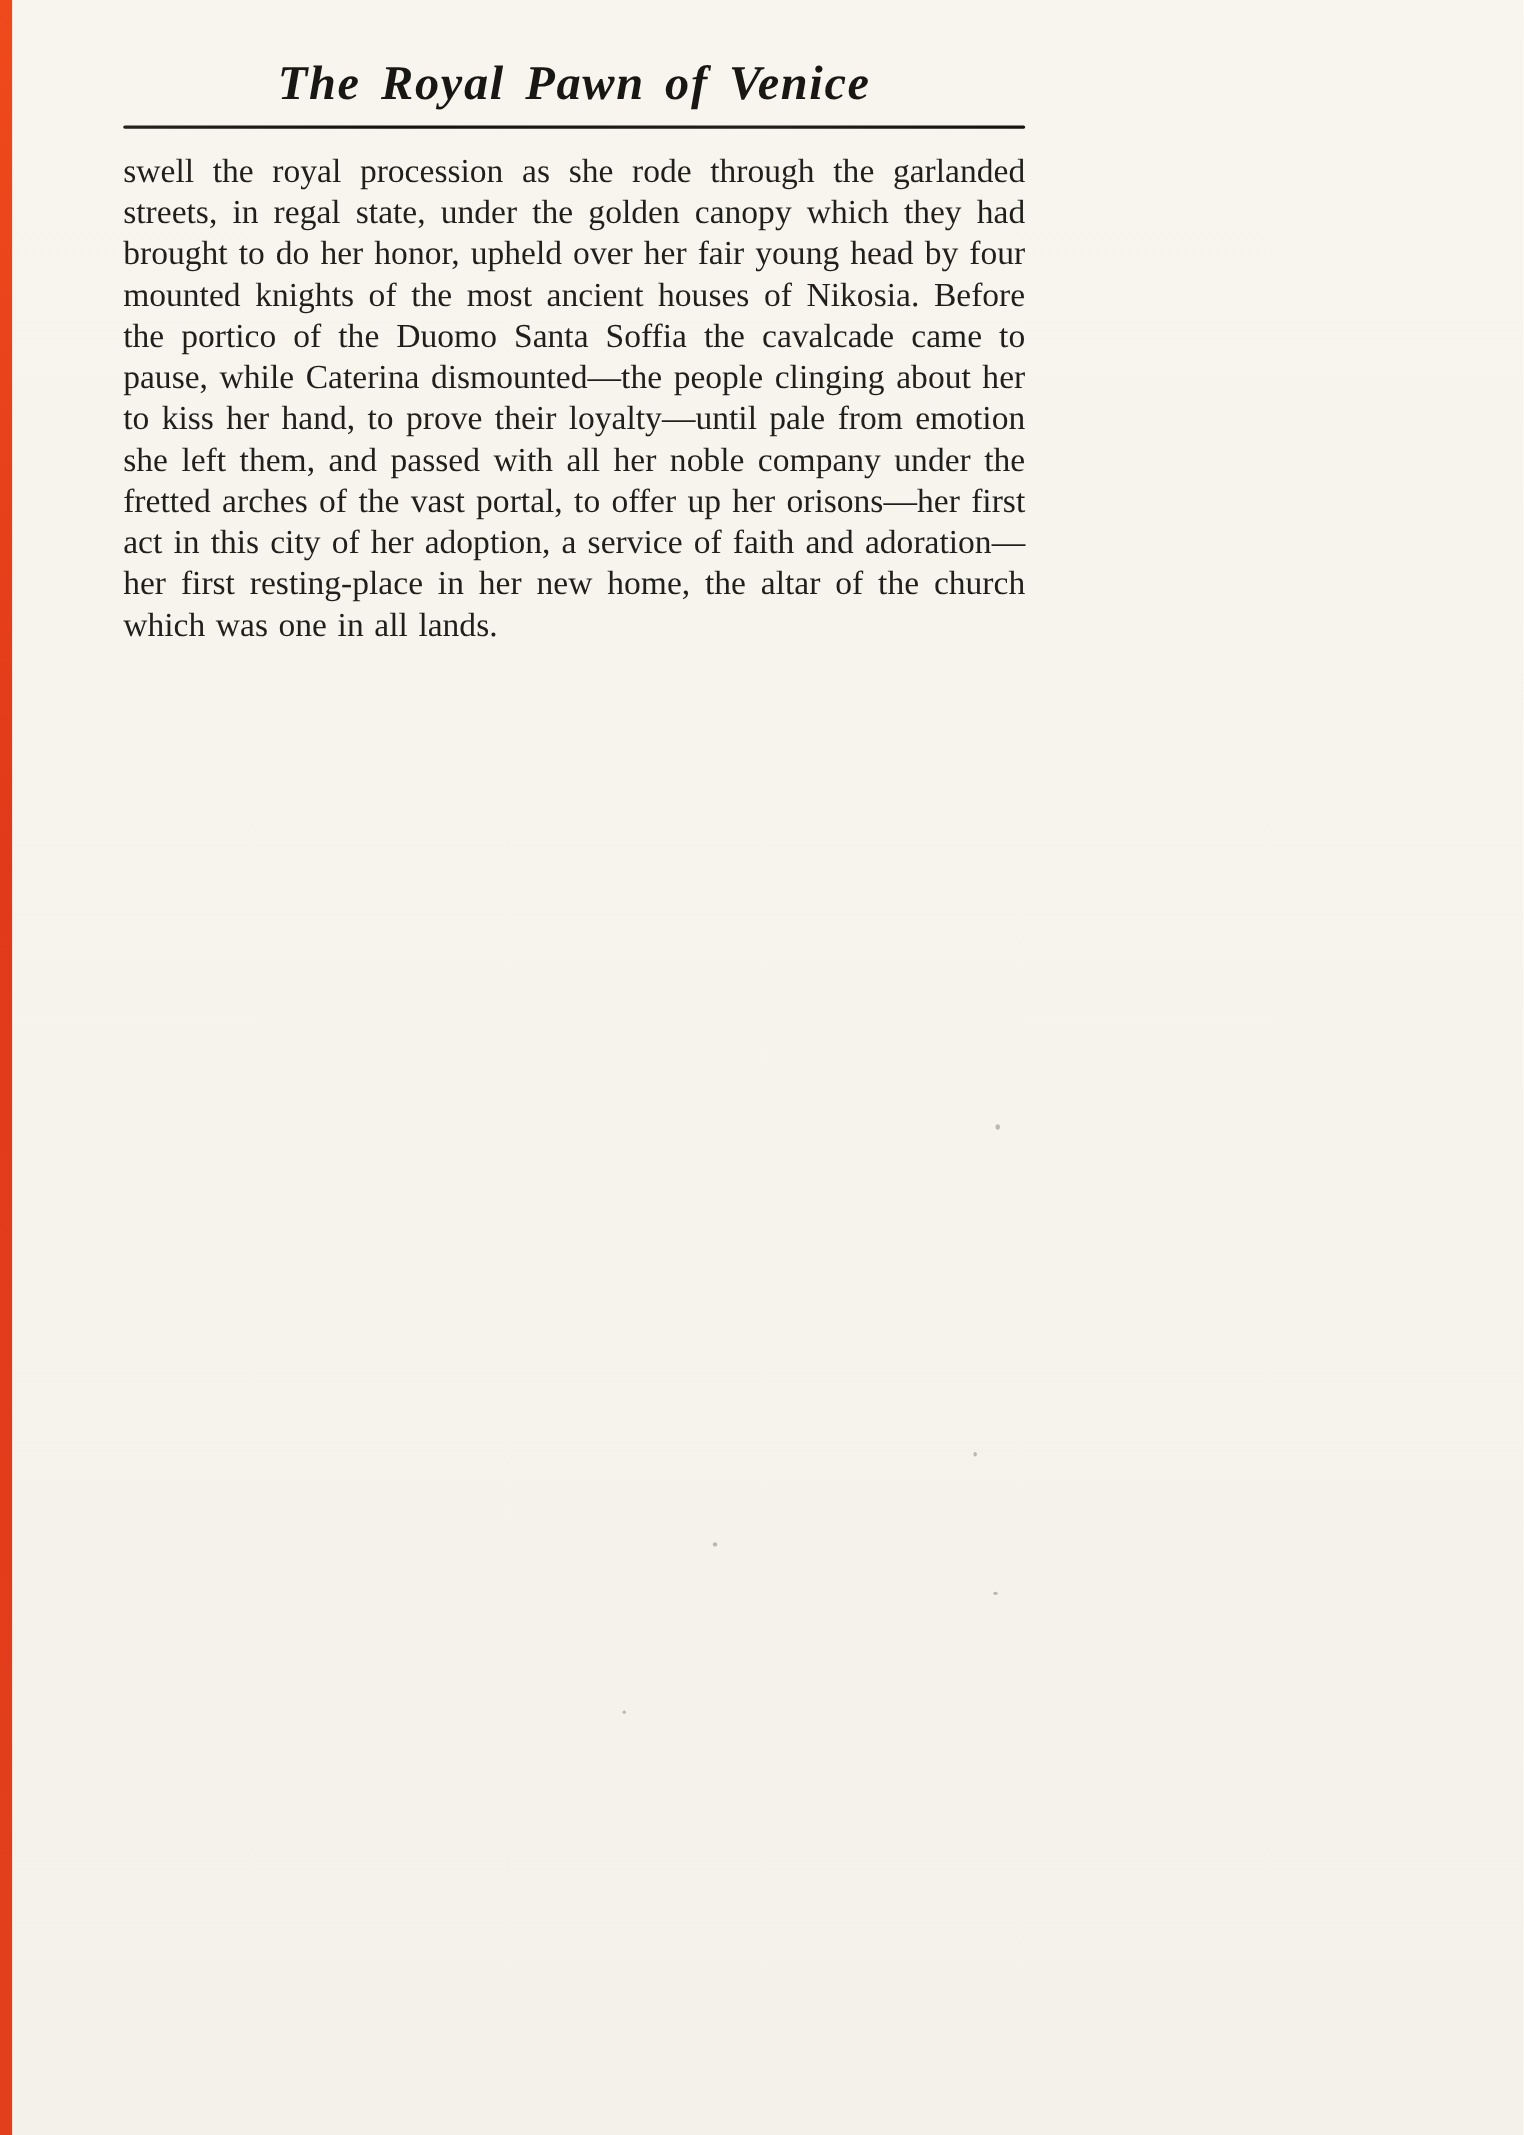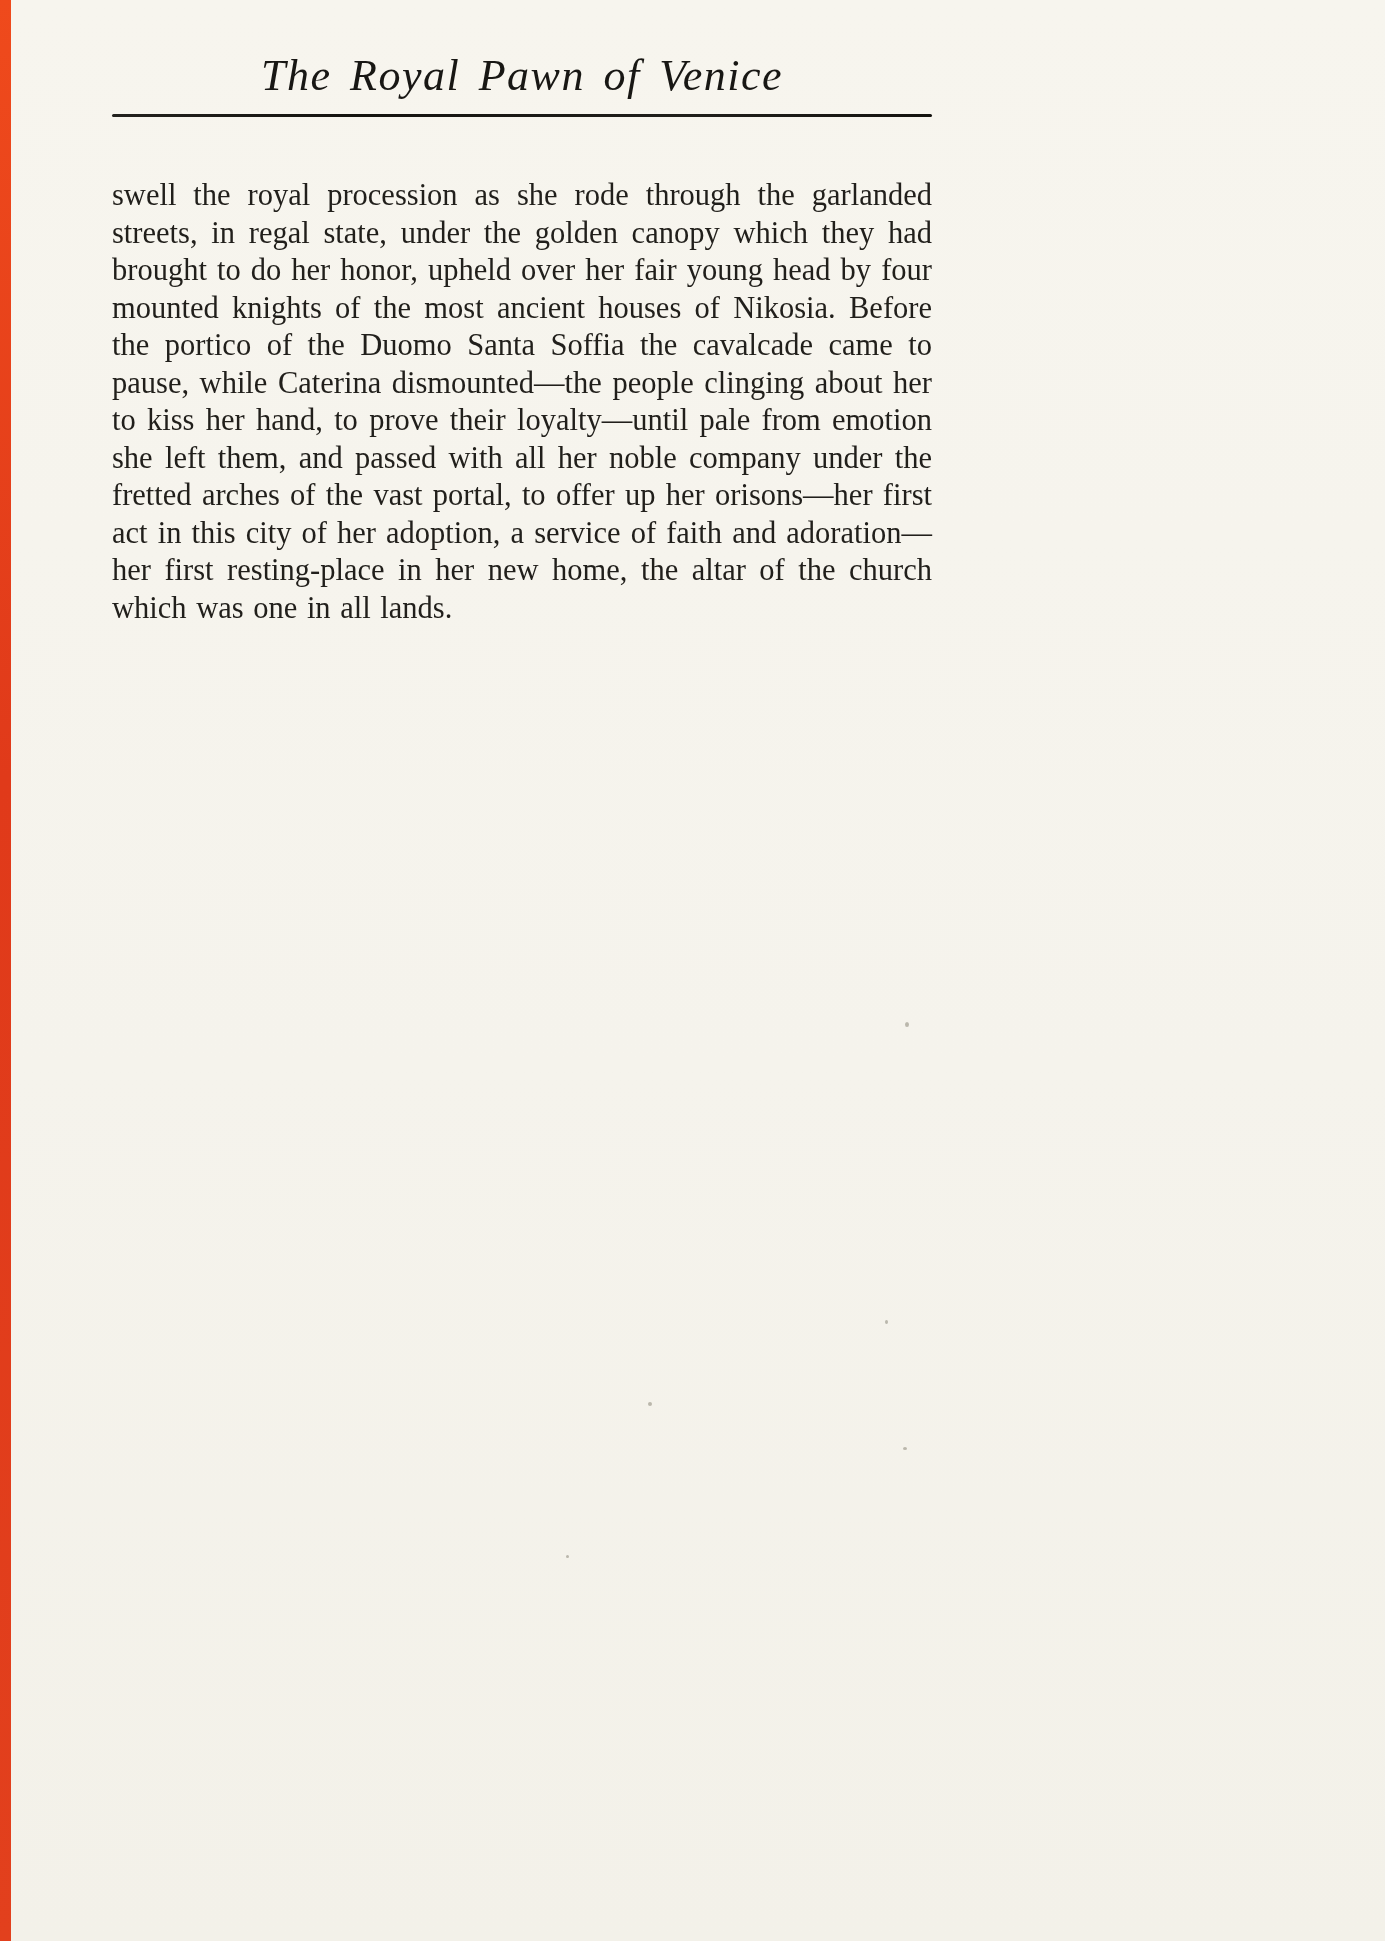--- a/index.html
+++ b/index.html
@@ -33,29 +33,30 @@
     padding-top: 52px;
     text-align: center;
   }
   .page-title {
     font-style: italic;
     font-size: 44px;
     letter-spacing: 1.5px;
     word-spacing: 6px;
     color: #181714;
     line-height: 1.1;
+    font-weight: bold;
   }
   .header-rule {
     margin-top: 14px;
     height: 3px;
     background: linear-gradient(90deg, #23221e 0%, #14130f 30%, #201f1b 70%, #14130f 100%);
     border-radius: 2px;
   }
   .body-paragraph {
-    margin-top: 60px;
+    margin-top: 20px;
     font-size: 30.5px;
     line-height: 37.5px;
     text-align: justify;
     color: #211f1b;
     word-spacing: 2px;
   }
   .speck {
     position: absolute;
     background: #8a8678;
     border-radius: 50%;

